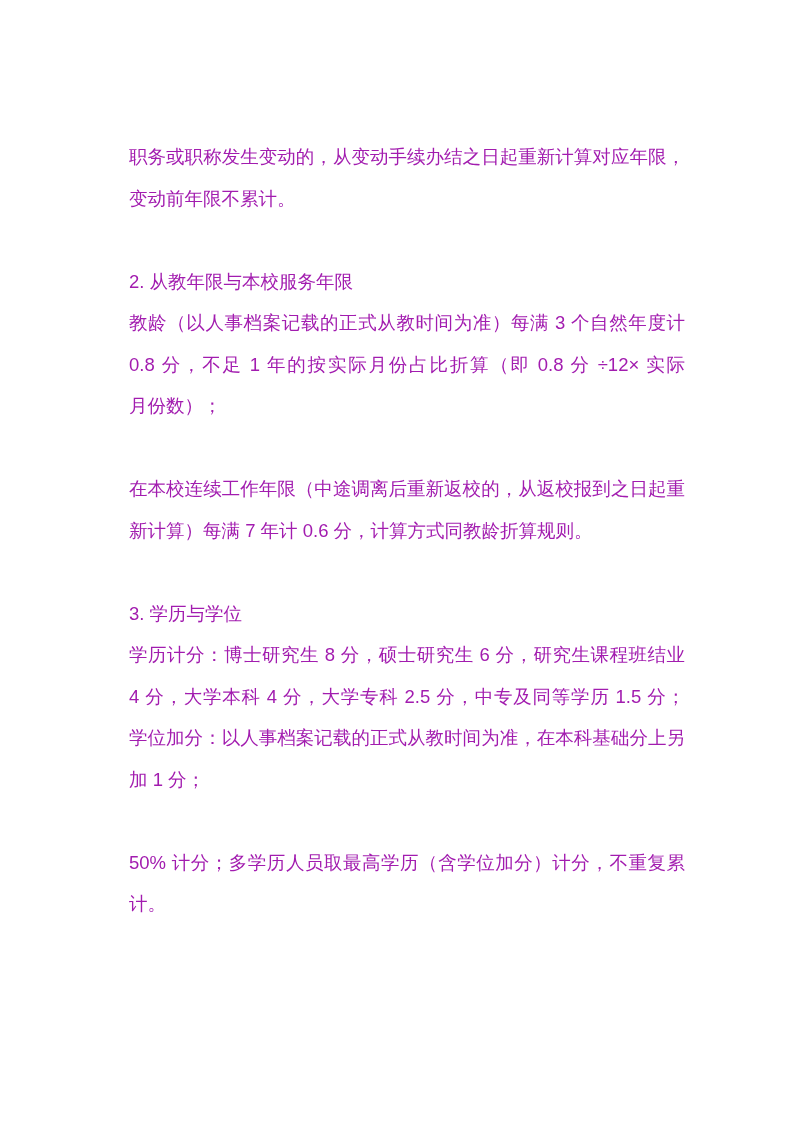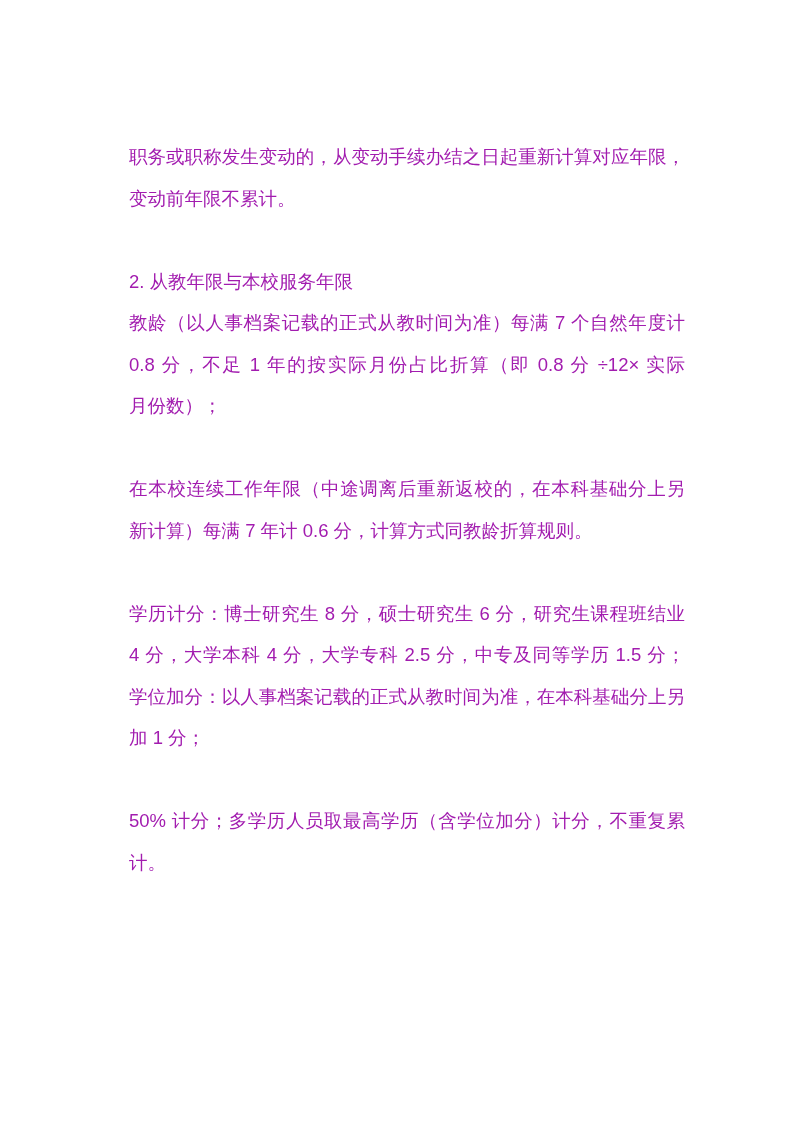--- a/index.html
+++ b/index.html
@@ -51,27 +51,30 @@
 <div class="page">
   <div class="content" id="content" style="color: #a21caf; margin-left: 9px;">
       <div class="paragraph gap-after">
         <div class="line line-justify">职务或职称发生变动的，从变动手续办结之日起重新计算对应年限，</div>
         <div class="line">变动前年限不累计。</div>
       </div>
       <div class="paragraph">
         <div class="line">2. 从教年限与本校服务年限</div>
       </div>
       <div class="paragraph gap-after">
-        <div class="line line-justify">教龄（以人事档案记载的正式从教时间为准）每满 7 个自然年度计</div>
+        <div class="line line-justify">教龄（以人事档案记载的正式从教时间为准）每满 3 个自然年度计</div>
         <div class="line line-justify">0.8 分，不足 1 年的按实际月份占比折算（即 0.8 分 ÷12× 实际</div>
         <div class="line">月份数）；</div>
       </div>
       <div class="paragraph gap-after">
-        <div class="line line-justify">在本校连续工作年限（中途调离后重新返校的，在本科基础分上另</div>
+        <div class="line line-justify">在本校连续工作年限（中途调离后重新返校的，从返校报到之日起重</div>
         <div class="line">新计算）每满 7 年计 0.6 分，计算方式同教龄折算规则。</div>
+      </div>
+      <div class="paragraph">
+        <div class="line">3. 学历与学位</div>
       </div>
       <div class="paragraph gap-after">
         <div class="line line-justify">学历计分：博士研究生 8 分，硕士研究生 6 分，研究生课程班结业</div>
         <div class="line line-justify">4 分，大学本科 4 分，大学专科 2.5 分，中专及同等学历 1.5 分；</div>
         <div class="line line-justify">学位加分：以人事档案记载的正式从教时间为准，在本科基础分上另</div>
         <div class="line">加 1 分；</div>
       </div>
       <div class="paragraph">
         <div class="line line-justify">50% 计分；多学历人员取最高学历（含学位加分）计分，不重复累</div>
         <div class="line">计。</div>

